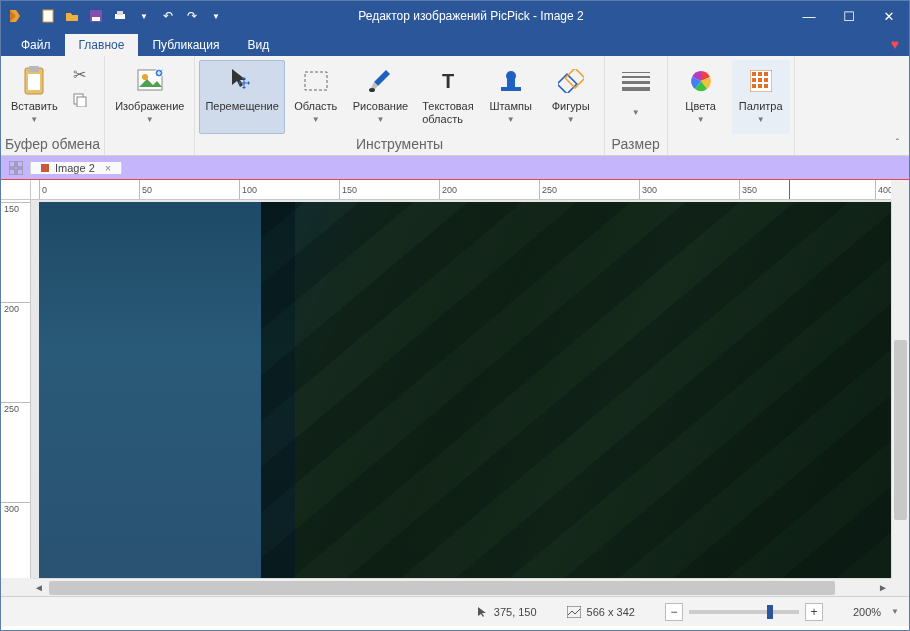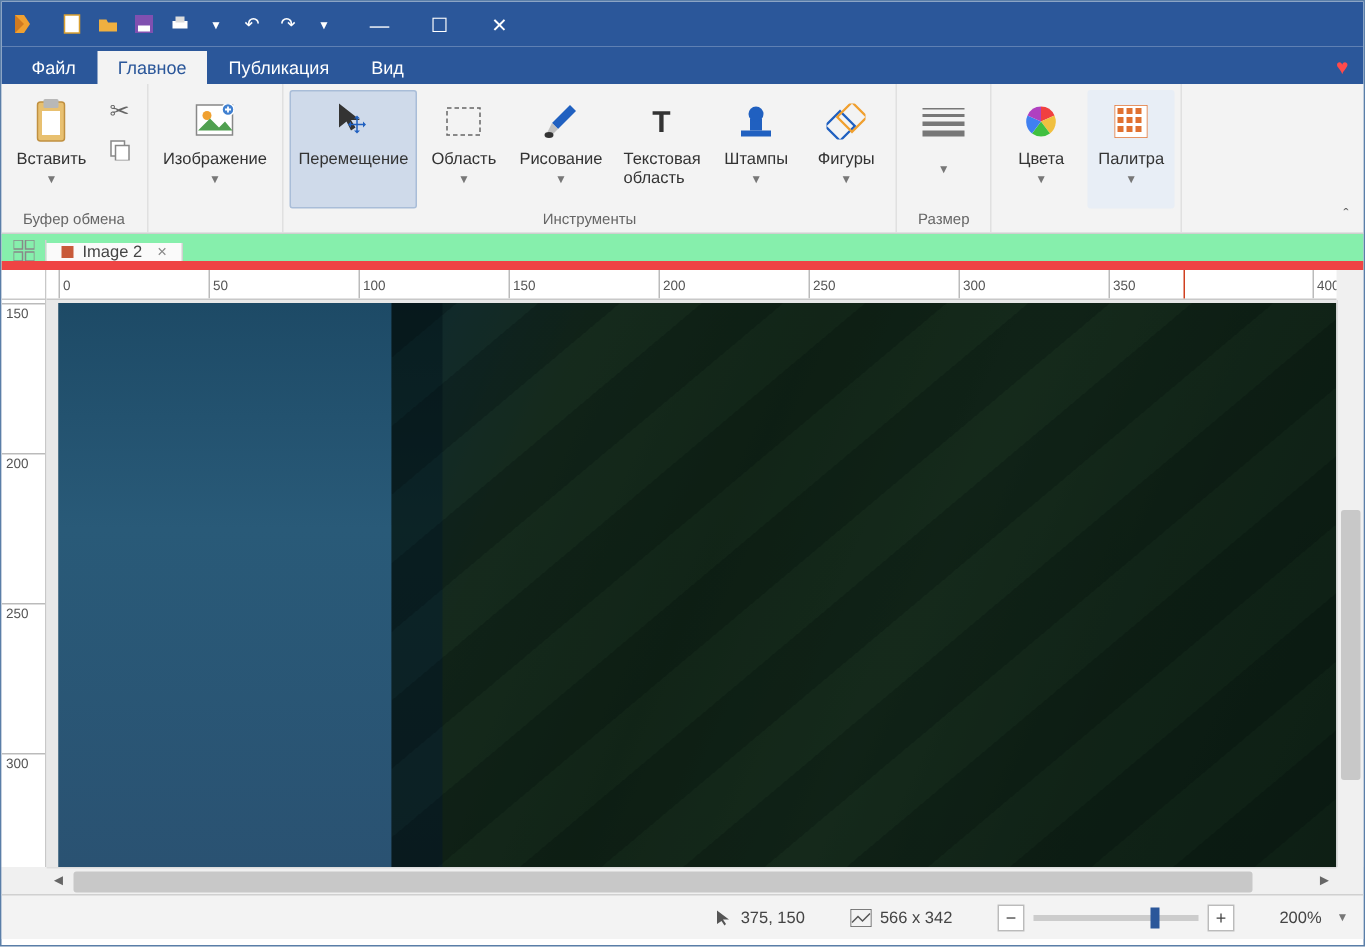--- a/index.html
+++ b/index.html
@@ -18,34 +18,34 @@
 
 .tabstrip { height: 25px; background: #2b579a; display: flex; align-items: flex-end; padding-left: 6px; position: relative; }
 .tab { padding: 4px 14px; font-size: 12px; color: #fff; cursor: pointer; }
 .tab.active { background: #f3f3f3; color: #2b579a; }
 .heart { position: absolute; right: 10px; bottom: 4px; color: #ff4a4a; font-size: 14px; }
 
 
 .ribbon { height: 100px; background: #f3f3f3; border-bottom: 1px solid #d0d0d0; display: flex; position: relative; }
 .ribbon-group { border-right: 1px solid #e0e0e0; display: flex; flex-direction: column; padding: 4px 4px 0 4px; }
 .group-body { display: flex; flex: 1; gap: 2px; }
-.group-label { font-size: 10px; color: #666; text-align: center; padding: 2px 0 3px 0; }
+.group-label { font-size: 14px; color: #666; text-align: center; padding: 2px 0 3px 0; }
 .big-btn { display: flex; flex-direction: column; align-items: center; justify-content: flex-start; padding: 4px 6px 2px 6px; min-width: 58px; cursor: pointer; border-radius: 2px; }
 .big-btn.active { background: #cfdaea; border: 1px solid #a9bdd8; padding: 3px 5px 1px 5px; }
 .big-btn .ic { height: 34px; display: flex; align-items: center; justify-content: center; }
 .big-btn .lbl { font-size: 11px; color: #333; line-height: 1.15; margin-top: 2px; }
 .big-btn .dd { font-size: 8px; color: #777; margin-top: 2px; }
 .small-col { display: flex; flex-direction: column; gap: 2px; padding: 2px; }
 .small-btn { width: 24px; height: 24px; display: flex; align-items: center; justify-content: center; cursor: pointer; border-radius: 2px; }
 .size-lines { display: flex; flex-direction: column; gap: 3px; align-items: center; justify-content: center; width: 42px; }
 .size-lines div { height: 1px; background: #777; }
 .collapse-btn { position: absolute; right: 10px; bottom: 6px; font-size: 10px; color: #666; cursor: pointer; } 
 
 
-.doctabs { height: 24px; background: #86efac; border-bottom: 6px solid #ef4444; display: flex; align-items: flex-end; }
+.doctabs { height: 24px; background: #c4b5fd; border-bottom: 1px solid #ef4444; display: flex; align-items: center; }
 .thumbs-btn { width: 30px; border-right: 1px solid #d0d0d0; display: flex; align-items: center; justify-content: center; cursor: pointer; }
 .doctab { display: flex; align-items: center; gap: 6px; padding: 0 10px; border-right: 1px solid #d0d0d0; font-size: 11px; color: #444; cursor: pointer; background: #fafafa; }
 .doctab .sq { width: 8px; height: 8px; background: #c85a3a; }
 .doctab .x { color: #888; font-size: 11px; margin-left: 4px; }
 
 
 .workspace { position: relative; height: 416px; background: #f0f0f0; overflow: hidden; }
 .hruler { position: absolute; left: 30px; top: 0; right: 18px; height: 20px; background: #fff; border-bottom: 1px solid #c8c8c8; font-size: 9px; color: #555; overflow:hidden; }
 .vruler { position: absolute; left: 0; top: 20px; bottom: 18px; width: 30px; background: #fff; border-right: 1px solid #c8c8c8; font-size: 9px; color: #555; overflow:hidden; }
 .corner { position: absolute; left:0; top:0; width:30px; height:20px; background:#fff; border-right:1px solid #c8c8c8; border-bottom:1px solid #c8c8c8; }
@@ -109,20 +109,21 @@
         <svg width="14" height="14">
           <rect x="2" y="5" width="10" height="5" fill="#fff"></rect>
           <rect x="4" y="2" width="6" height="4" fill="#ddd"></rect>
         </svg>
       </div>
     <div class="qat-btn" style="color:#fff;font-size:8px;">▼</div>
     <div class="qat-btn" style="color:#fff;">↶</div>
     <div class="qat-btn" style="color:#fff;">↷</div>
     <div class="qat-btn" style="color:#fff;font-size:8px;">▼</div>
   </div>
+  <div class="title-text">Редактор изображений PicPick - Image 2</div>
   <div class="win-controls">
     <div class="win-btn">—</div>
     <div class="win-btn">☐</div>
     <div class="win-btn win-close">✕</div>
   </div>
 </div>
 
 <div class="tabstrip">
   <div class="tab">Файл</div>
   <div class="tab active">Главное</div>

